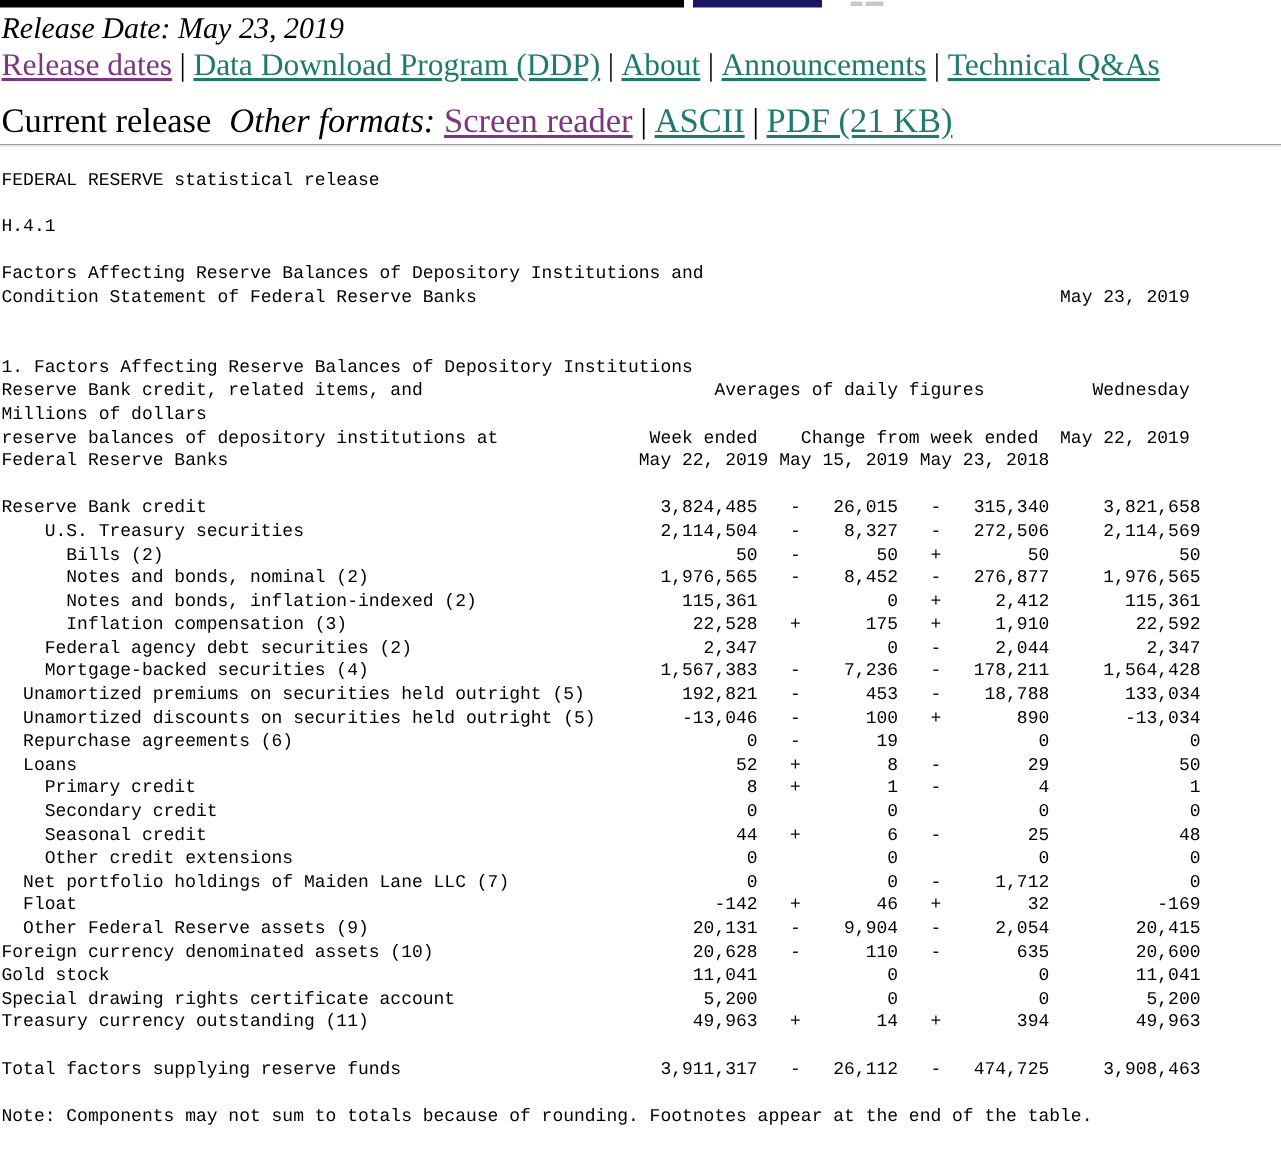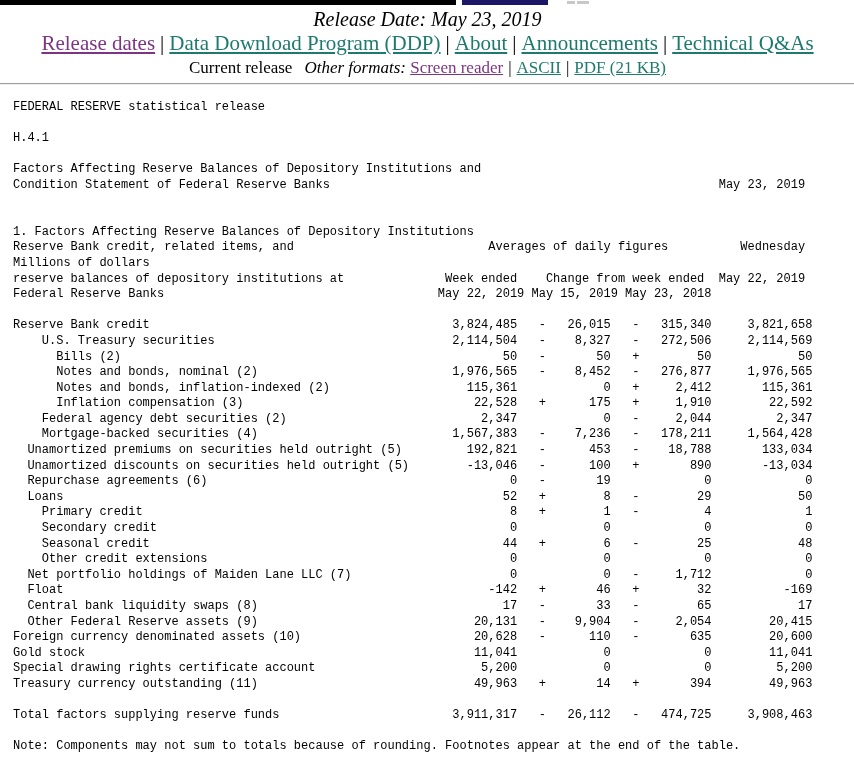--- a/index.html
+++ b/index.html
@@ -8,38 +8,38 @@
     font-family:"Liberation Serif", serif;color:#000;
   }
   
   .masthead{position:relative;height:6px;}
   .bar-black{position:absolute;left:0;top:0;width:456px;height:5px;background:var(--bar-black);}
   .bar-blue{position:absolute;left:462px;top:0;width:86px;height:5px;background:var(--bar-blue);}
   .smudge{position:absolute;top:1px;height:3px;background:#9a9a9a;opacity:.55;}
   .smudge.s1{left:567px;width:8px;}
   .smudge.s2{left:577px;width:12px;}
   
-  .intro{padding-left:1px;text-align:center;}
+  .intro{padding-left:1px;}
   .release-date{font-style:italic;font-size:20px;line-height:23px;margin-top:2px;}
   .navline{font-size:21px;line-height:19px;margin-top:3px;}
-  .formats{font-size:17px;line-height:19px;margin-top:5px;}
+  .formats{font-size:23px;line-height:19px;margin-top:18px;}
   a{text-decoration:underline;cursor:pointer;}
   a.lnk{color:var(--link);}
   a.visited{color:var(--vlink);}
   .sep{color:#000;margin:0 5px;}
   .it{font-style:italic;}
   .gap{display:inline-block;width:12px;}
   hr{border:none;border-top:1px solid #9e9e9e;border-bottom:1px solid #efefef;margin:6px 0 0 0;}
   
   .mono{
     margin-top:15px;padding-left:1px;
     font-family:"Liberation Mono","DejaVu Sans Mono",monospace;
     font-size:12px;line-height:15.6px;
   }
-  .mline{white-space:pre;min-height:15.6px;padding-left:12px;}
+  .mline{white-space:pre;min-height:15.6px;}
 </style>
 </head>
 <body>
 
 <div class="masthead">
   <div class="bar-black"></div>
   <div class="bar-blue"></div>
   <div class="smudge s1"></div>
   <div class="smudge s2"></div>
 </div>
@@ -81,21 +81,20 @@
     <div class="mline">  Unamortized premiums on securities held outright (5)         192,821   -      453   -    18,788       133,034</div>
     <div class="mline">  Unamortized discounts on securities held outright (5)        -13,046   -      100   +       890       -13,034</div>
     <div class="mline">  Repurchase agreements (6)                                          0   -       19             0             0</div>
     <div class="mline">  Loans                                                             52   +        8   -        29            50</div>
     <div class="mline">    Primary credit                                                   8   +        1   -         4             1</div>
     <div class="mline">    Secondary credit                                                 0            0             0             0</div>
     <div class="mline">    Seasonal credit                                                 44   +        6   -        25            48</div>
     <div class="mline">    Other credit extensions                                          0            0             0             0</div>
     <div class="mline">  Net portfolio holdings of Maiden Lane LLC (7)                      0            0   -     1,712             0</div>
     <div class="mline">  Float                                                           -142   +       46   +        32          -169</div>
-    <div class="mline">  Central bank liquidity swaps (8)                                  17   -       33   -        65            17</div>
     <div class="mline">  Other Federal Reserve assets (9)                              20,131   -    9,904   -     2,054        20,415</div>
     <div class="mline">Foreign currency denominated assets (10)                        20,628   -      110   -       635        20,600</div>
     <div class="mline">Gold stock                                                      11,041            0             0        11,041</div>
     <div class="mline">Special drawing rights certificate account                       5,200            0             0         5,200</div>
     <div class="mline">Treasury currency outstanding (11)                              49,963   +       14   +       394        49,963</div>
     <div class="mline"></div>
     <div class="mline">Total factors supplying reserve funds                        3,911,317   -   26,112   -   474,725     3,908,463</div>
     <div class="mline"></div>
     <div class="mline">Note: Components may not sum to totals because of rounding. Footnotes appear at the end of the table.</div>
   </div>

